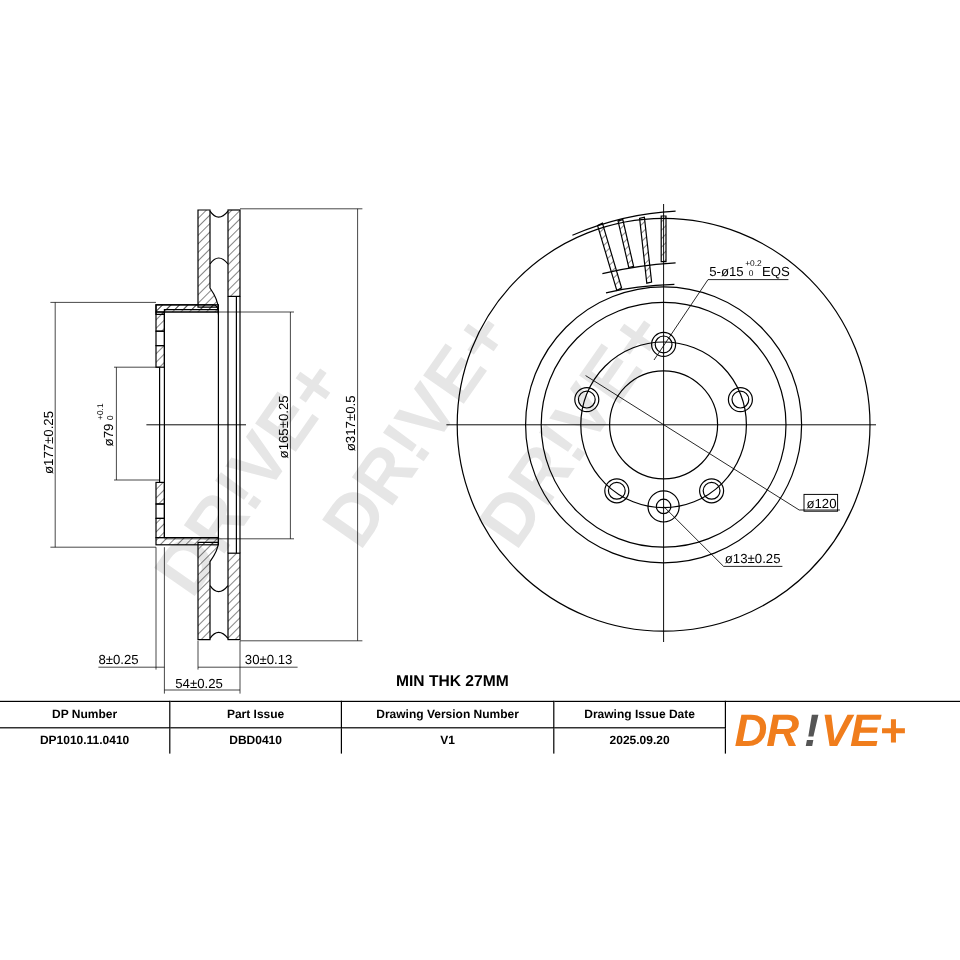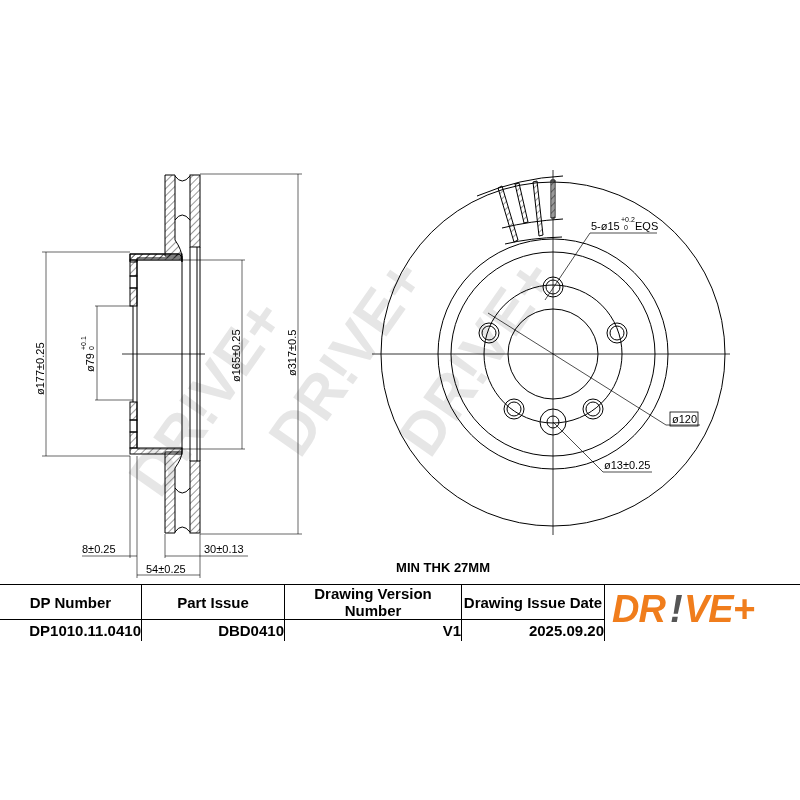--- a/index.html
+++ b/index.html
@@ -1,24 +1,24 @@
 <!DOCTYPE html>
 <html><head>
 <meta charset="utf-8">
 <style>
   html, body { margin:0; padding:0; background:#fff; }
   body { width:800px; height:800px; position:relative; overflow:hidden; font-family:"Liberation Sans", sans-serif; color:#000; }
   #drawing { position:absolute; left:0; top:0; width:800px; height:800px; }
   .dimtext { font-family:"Liberation Sans", sans-serif; font-size:11px; fill:#000; }
   .wm { font-family:"Liberation Sans", sans-serif; font-weight:bold; font-size:60px; fill:#e6e6e6; }
-  .minthk { position:absolute; left:330px; top:560px; width:160px; text-align:right; font-weight:bold; font-size:13px; }
+  .minthk { position:absolute; left:330px; top:560px; width:160px; text-align:left; font-weight:bold; font-size:13px; }
   table.info { position:absolute; left:0; top:584px; border-collapse:collapse; }
-  table.info td { border:1px solid #000; height:21px; text-align:center; font-size:15px; font-weight:bold; padding:0; }
+  table.info td { border:1px solid #000; height:21px; text-align:center; font-size:10px; font-weight:bold; padding:0; }
   table.info tr:first-child td { border-top:1.5px solid #000; }
-  table.info tr:last-child td { border-bottom:none;text-align:right; }
+  table.info tr:last-child td { border-bottom:none; }
   .logo { position:absolute; left:610px; top:588px; width:185px; height:40px; }
 </style>
 </head>
 <body>
 
 <svg id="drawing" viewBox="0 0 800 800" xmlns="http://www.w3.org/2000/svg">
   <defs>
     <pattern id="hatch" patternUnits="userSpaceOnUse" width="5" height="5" patternTransform="rotate(45)">
       <line x1="0" y1="0" x2="0" y2="5" stroke="#000" stroke-width="0.8"></line>
     </pattern>

